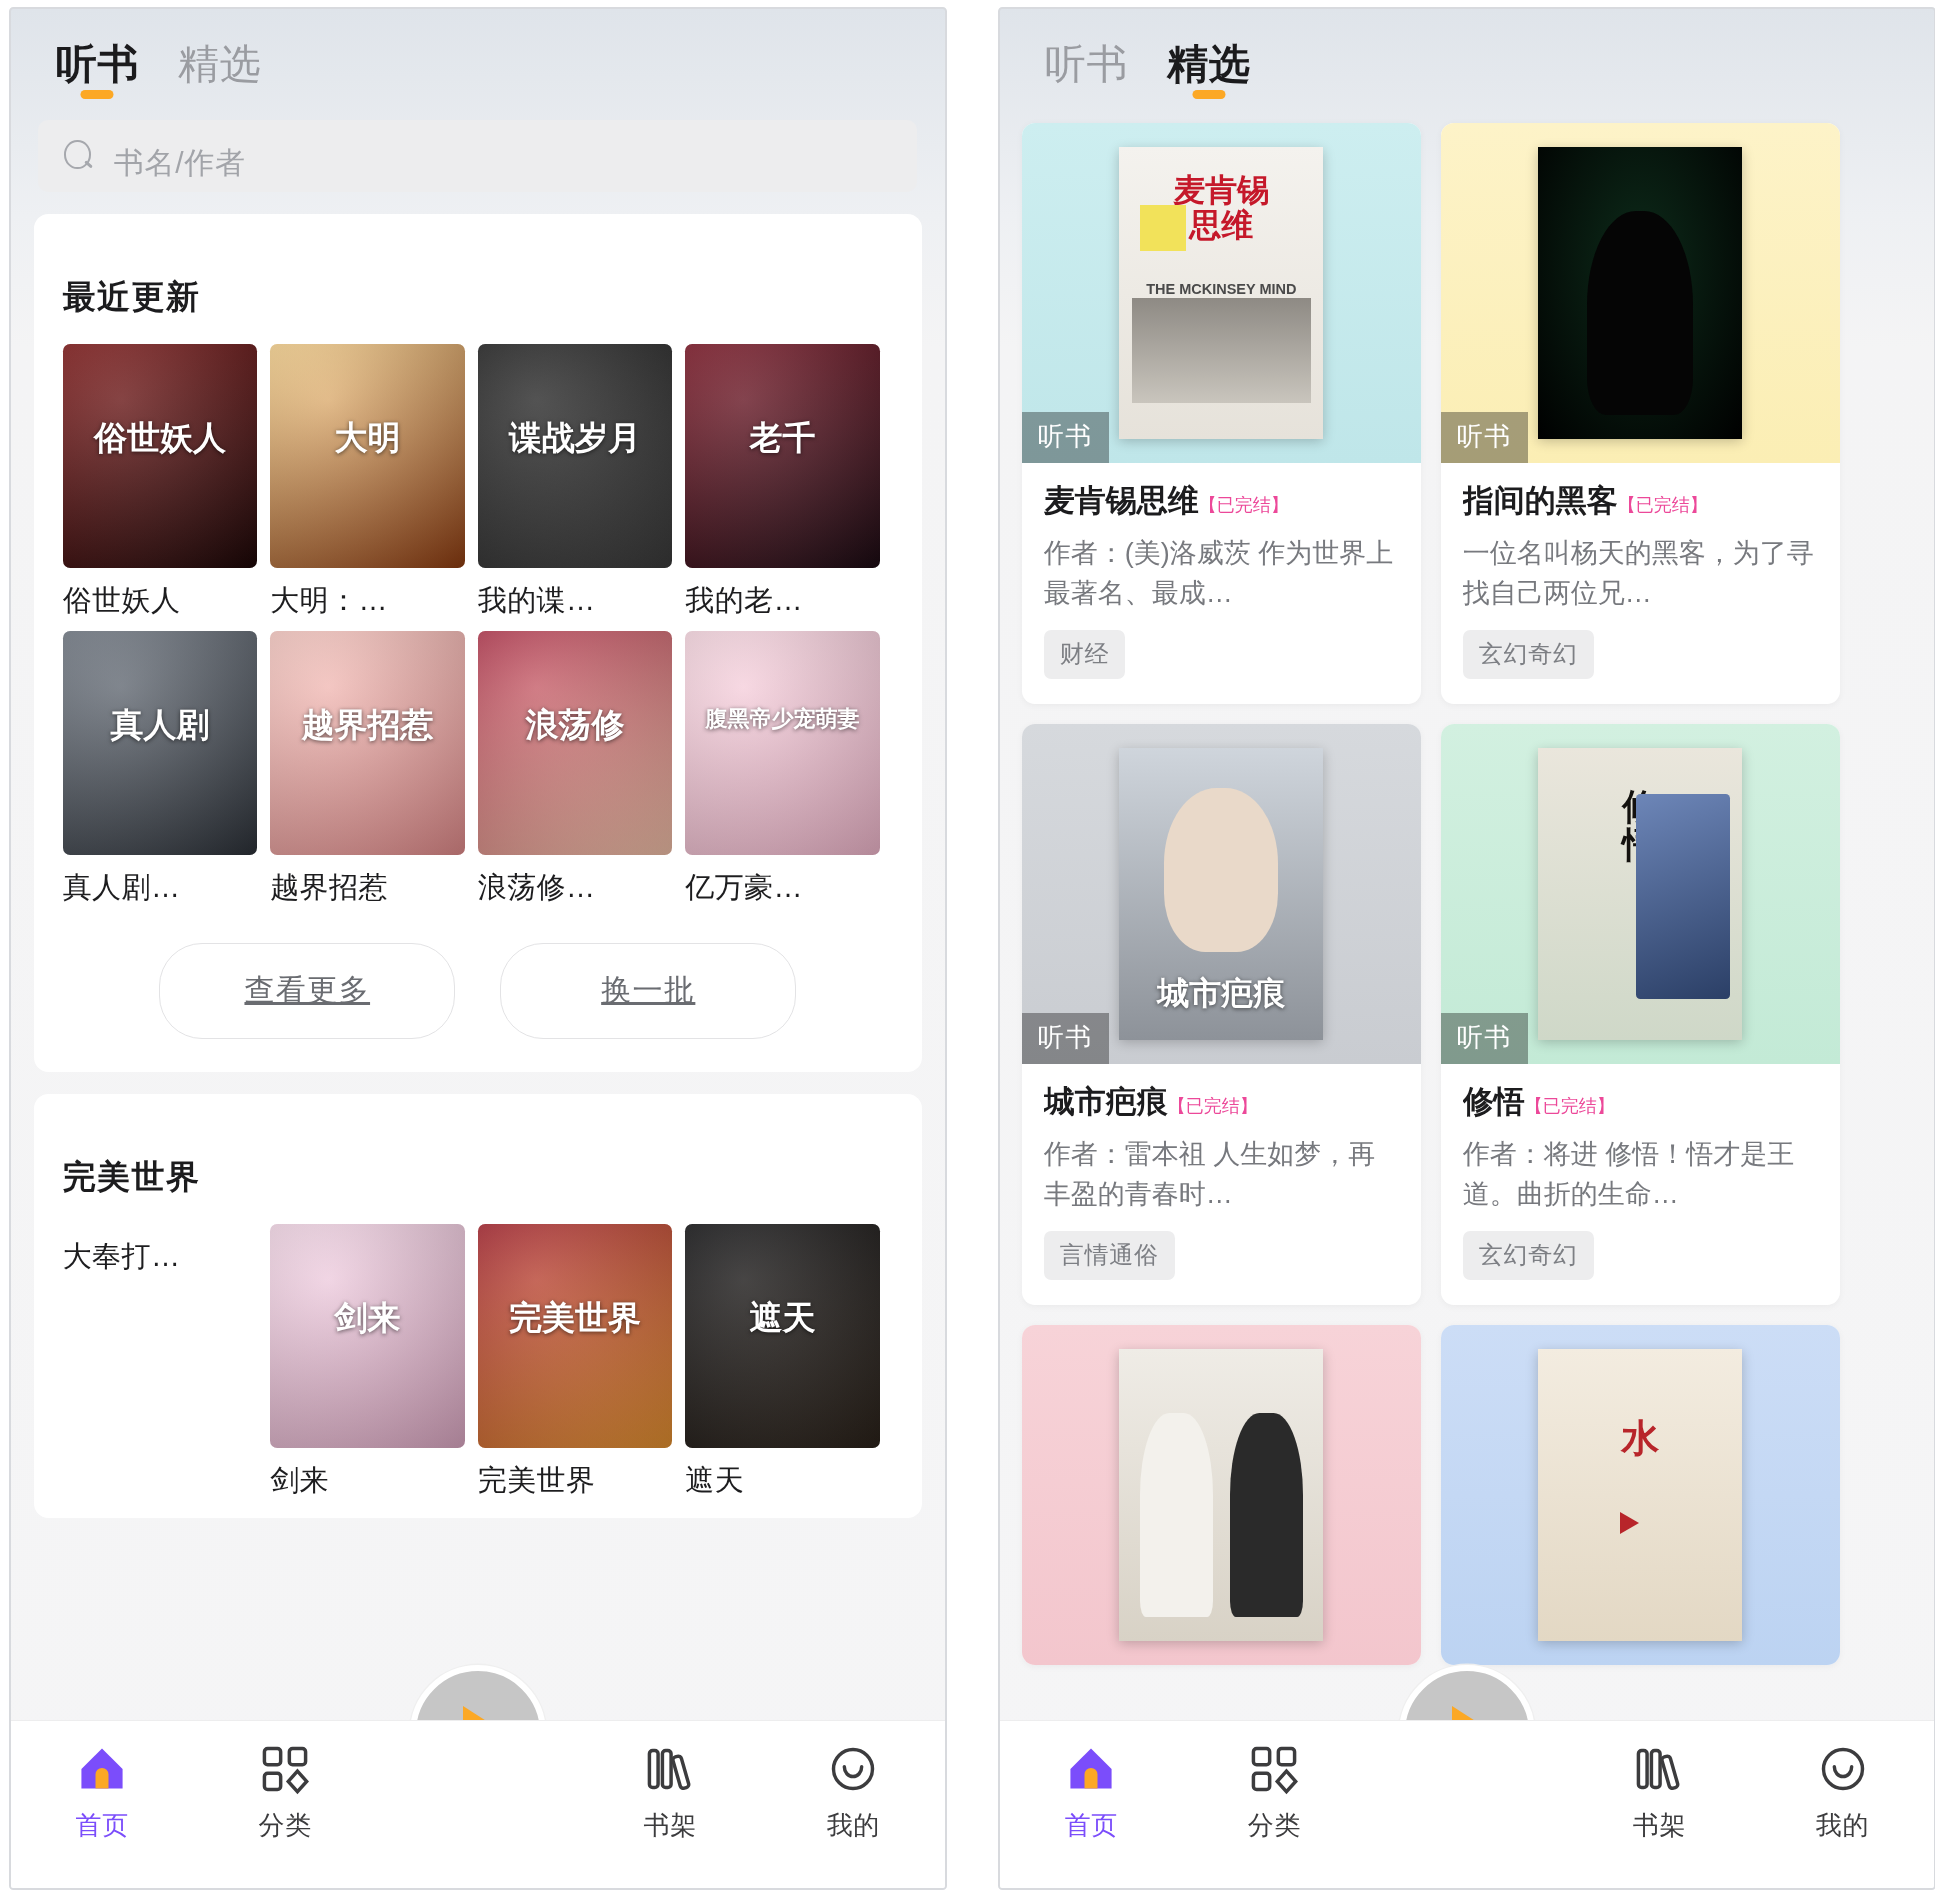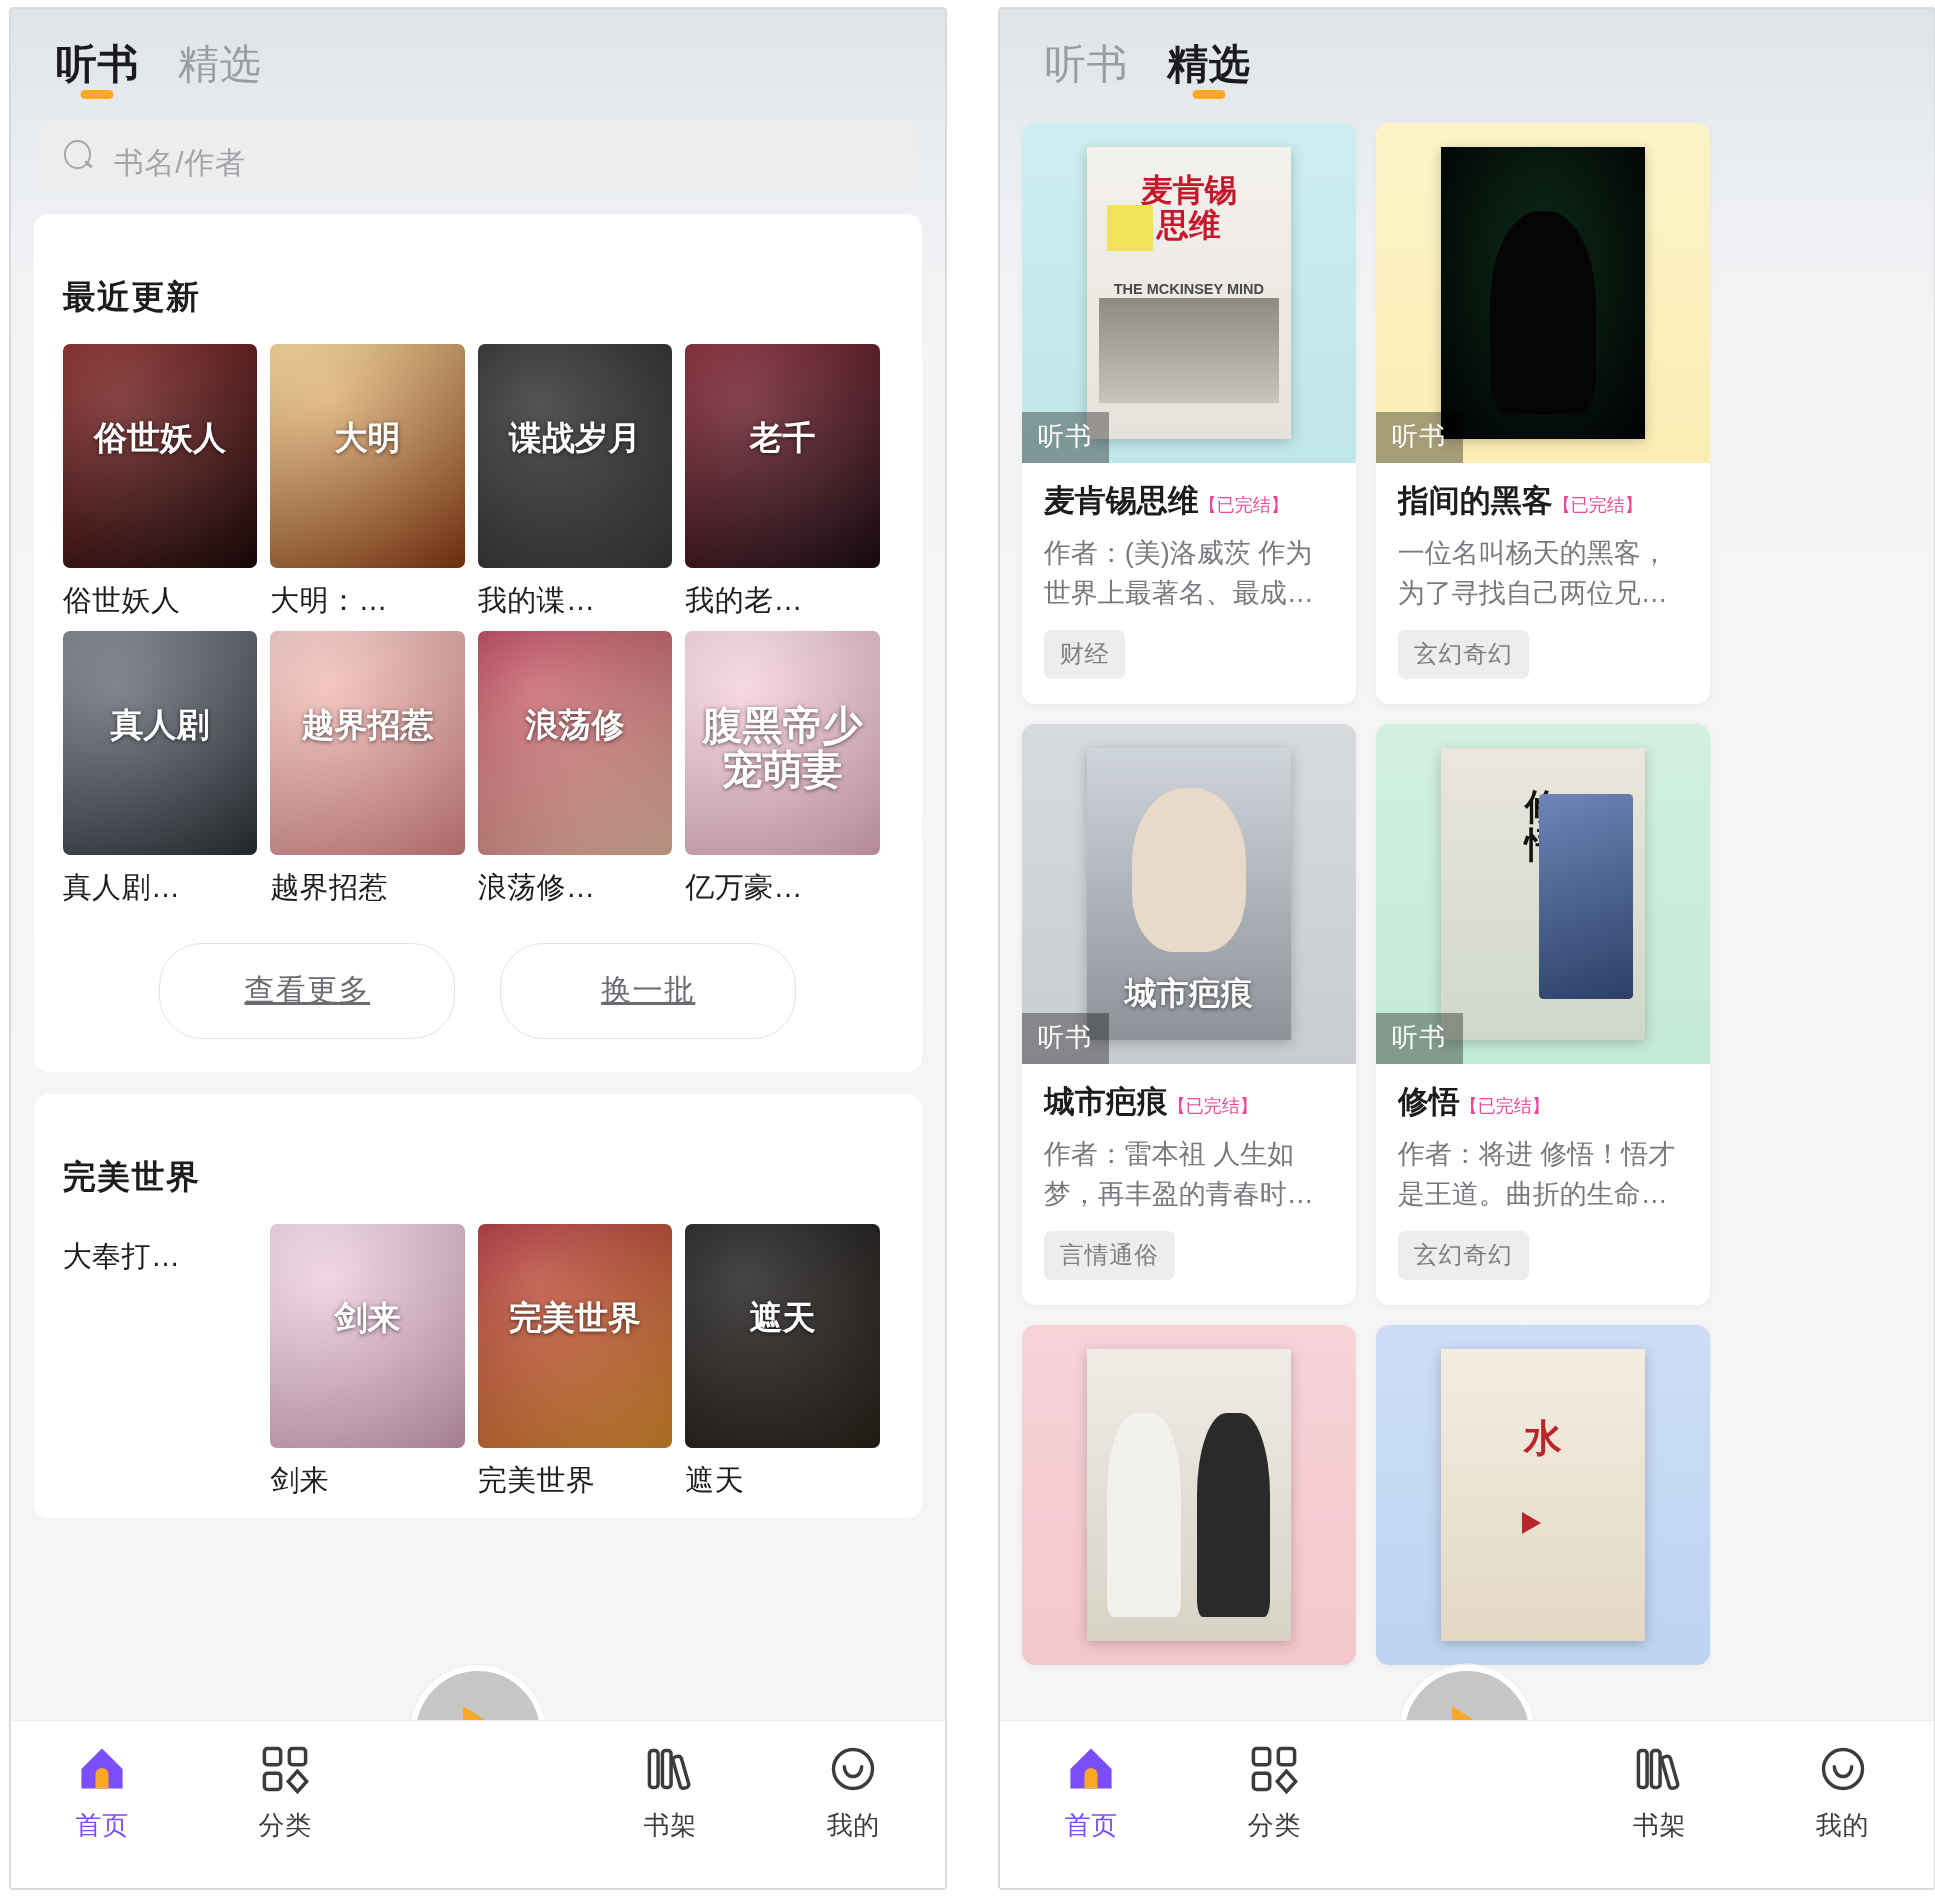--- a/index.html
+++ b/index.html
@@ -71,21 +71,21 @@
   .pill {
     width: 296px; height: 96px; border:1.4px solid #e3e3e5; border-radius: 43px;
     display:flex; align-items:center; justify-content:center;
     font-size: 30px; color:#6a6c71; background:#fff; letter-spacing:1.4px;text-decoration:underline;
   }
 
   
   .feature-scroll { padding: 19px 22px 0 22px; }
   .feature-grid { display:flex; flex-wrap: wrap; gap: 20px; }
   .fcard {
-    width: 334px; background:#fff; border-radius: 13px; overflow:hidden;
+    width: 399px; background:#fff; border-radius: 13px; overflow:hidden;
     box-shadow: 0 1.4px 7.2px rgba(0,0,0,0.045);
   }
   .fcard-art { height: 340px; position: relative; display:flex; align-items:center; justify-content:center; }
   .fcard-art .cover { width: 204px; height: 292px; position:relative; overflow:hidden; box-shadow: 0 2.9px 11.6px rgba(0,0,0,0.22); }
   .badge {
     position:absolute; left:0; bottom:0; padding: 7.2px 16px 8.7px 16px;
     background: rgba(0,0,0,0.34); color:#fff; font-size: 26px; letter-spacing: 1.4px;
   }
   .fcard-body { padding: 20px 22px 24.6px 22px; }
   .fcard-title { font-size: 31px; font-weight: 700; color:#1c1c1e; line-height:1.15; white-space:nowrap; overflow:hidden; }
@@ -199,21 +199,21 @@
           <div class="book-cell">
             <div class="book-cover" style="background:linear-gradient(150deg,#b3324a,#f0c0a8);">
               <div class="cv" style="background:radial-gradient(circle at 30% 25%, rgba(255,255,255,.22), rgba(0,0,0,.25));"></div>
               <div class="cv-txt" style="top:34%;font-size:33px;line-height:1.1;">浪荡修</div>
             </div>
             <div class="book-name">浪荡修…</div>
           </div>
           <div class="book-cell">
             <div class="book-cover" style="background:linear-gradient(150deg,#f7d6e0,#efb6cb);">
               <div class="cv" style="background:radial-gradient(circle at 30% 25%, rgba(255,255,255,.22), rgba(0,0,0,.25));"></div>
-              <div class="cv-txt" style="top:34%;font-size:40px;line-height:1.1;font-family:Liberation Mono, monospace;">腹黑帝少宠萌妻</div>
+              <div class="cv-txt" style="top:34%;font-size:22px;line-height:1.1;">腹黑帝少宠萌妻</div>
             </div>
             <div class="book-name">亿万豪…</div>
           </div>
         </div>
       <div class="btn-row">
         <div class="pill">查看更多</div>
         <div class="pill">换一批</div>
       </div>
     </div>
 

